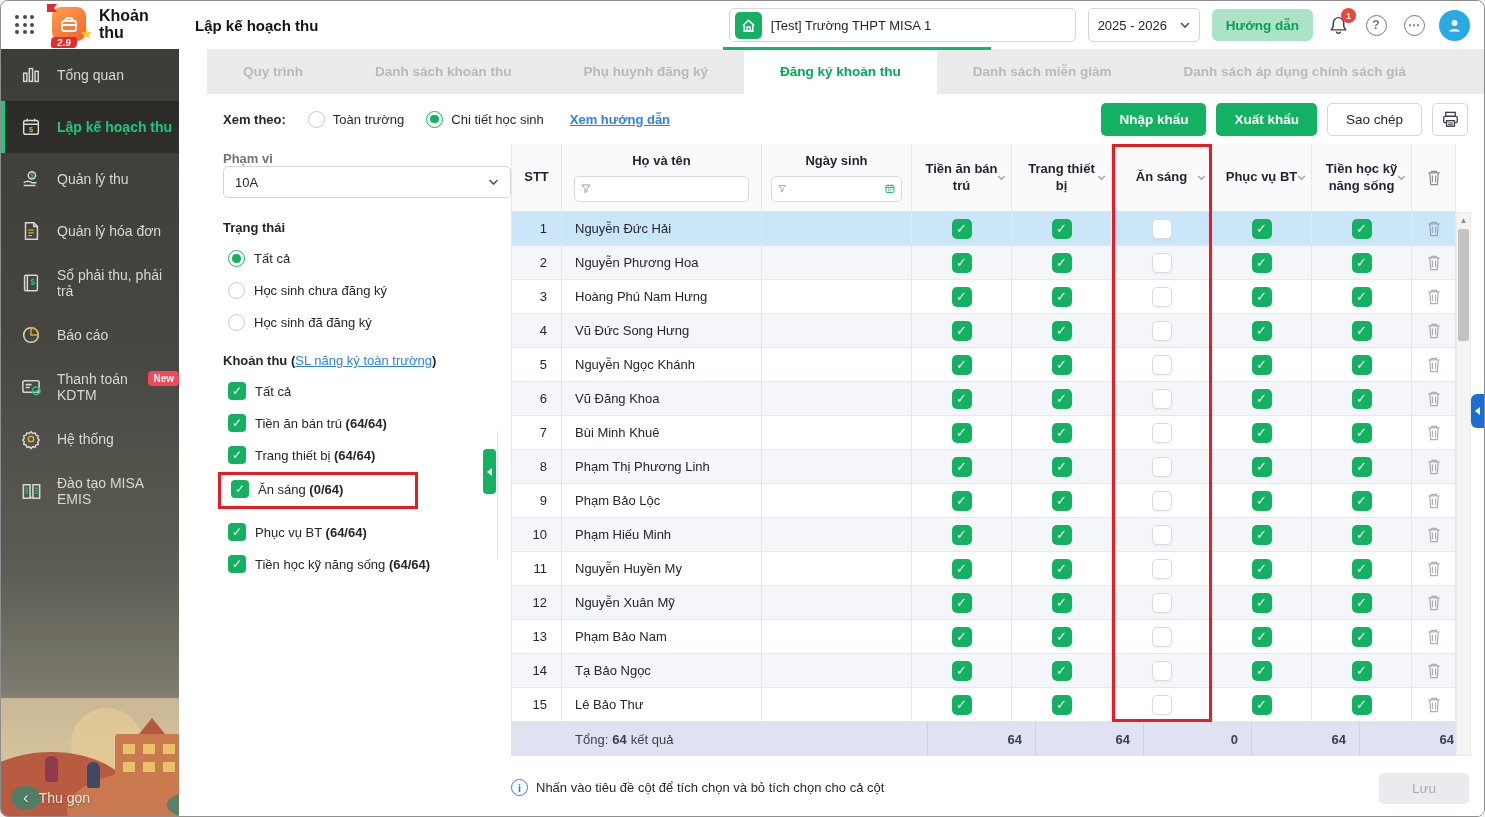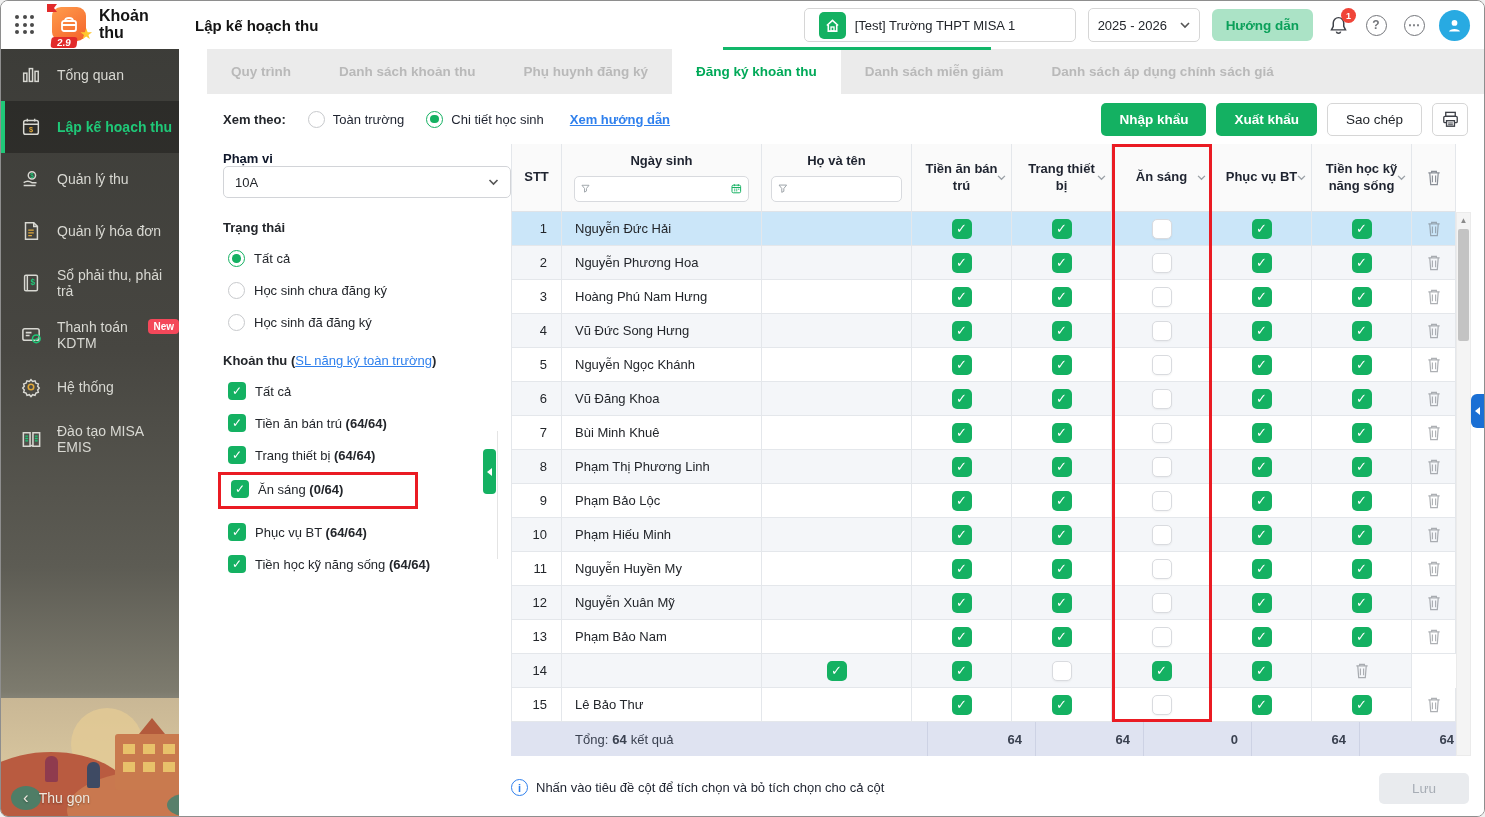--- a/index.html
+++ b/index.html
@@ -15,21 +15,21 @@
   .logo-sq { position:absolute; left:3px; top:2px; width:34px; height:34px; border-radius:9px;
              background:linear-gradient(145deg,#ff9d4d,#f4622a); }
   .logo-sq svg { position:absolute; left:7px; top:7px; }
   .logo-flag { position:absolute; left:-2px; top:-1px; width:10px; height:8px; background:#e22b2b; clip-path:polygon(0 0,100% 0,70% 50%,100% 100%,0 100%); }
   .logo-star { position:absolute; right:-4px; bottom:2px; color:#ffc72e; font-size:15px; }
   .logo-ver { position:absolute; left:2px; bottom:-3px; background:#e22b2b; color:#fff; font-weight:bold;
               font-size:10px; padding:0 6px; border-radius:3px; transform:skewX(-6deg); }
   .app-name { margin-left:10px; font-weight:bold; font-size:16px; line-height:1.05; color:#141414; width:60px; }
   .page-title { margin-left:36px; font-weight:bold; font-size:15px; color:#141414; }
   .topbar-right { margin-left:auto; display:flex; align-items:center; gap:12px; padding-right:14px; }
-  .school-box { display:flex; align-items:center; width:272px; height:34px; border:1px solid #d6d6d6; border-radius:5px; padding:14px; cursor:pointer; }
+  .school-box { display:flex; align-items:center; width:347px; height:34px; border:1px solid #d6d6d6; border-radius:5px; padding:5px; cursor:pointer; }
   .home-badge { width:27px; height:27px; border-radius:5px; background:#14b162; display:flex; align-items:center; justify-content:center; }
   .school-box span { margin-left:9px; color:#23262b; }
   .year-select { display:flex; align-items:center; justify-content:space-between; width:112px; height:34px; border:1px solid #d6d6d6; border-radius:5px; padding:0 9px; cursor:pointer; color:#23262b; }
   .guide-btn { height:32px; padding:0 14px; border:none; border-radius:6px; background:#abe3c6; color:#0ba05a; font-weight:bold; font-size:13.5px; cursor:pointer; }
   .iconbtn { position:relative; width:26px; height:26px; display:flex; align-items:center; justify-content:center; cursor:pointer; }
   .badge { position:absolute; top:-4px; right:-5px; min-width:15px; height:15px; border-radius:8px; background:#f04438; color:#fff;
            font-size:9px; font-weight:bold; display:flex; align-items:center; justify-content:center; padding:0 3px; }
   .ring { width:21px; height:21px; border:1.6px solid #73757a; border-radius:50%; color:#73757a; font-weight:bold; font-size:12px;
           display:flex; align-items:center; justify-content:center; }
   .avatar { width:31px; height:31px; border-radius:50%; background:#28aae2; display:flex; align-items:center; justify-content:center; }
@@ -55,38 +55,38 @@
   .illus .tree { position:absolute; left:10px; bottom:6px; width:30px; height:24px; border-radius:50%; background:#4f7d66; }
   .illus .tree2 { position:absolute; right:4px; bottom:0; width:36px; height:22px; border-radius:50%; background:#58806b; }
   .illus .kid { position:absolute; bottom:34px; width:13px; height:26px; border-radius:6px 6px 2px 2px; }
   .collapse { position:absolute; left:0; bottom:8px; width:206px; display:flex; align-items:center; gap:10px; padding-left:22px;
               color:#efe9df; font-size:14px; cursor:pointer; text-shadow:0 1px 2px rgba(0,0,0,.35); }
   .collapse b { font-size:17px; font-weight:normal; }
 
   
   .main { position:absolute; left:206px; top:48px; right:0; bottom:0; background:#fff; }
   .tabbar { display:flex; height:45px; background:#ebebeb; }
-  .tab { display:flex; align-items:center; padding:0 24px; color:#b9b9b9; font-weight:bold; font-size:13.5px; cursor:pointer; }
+  .tab { display:flex; align-items:center; padding:0 36px; color:#b9b9b9; font-weight:bold; font-size:13.5px; cursor:pointer; }
   .tab.active { background:#fff; color:#00a958; }
 
   .toolbar { display:flex; align-items:center; height:50px; padding:0 16px; }
   .tb-label { font-weight:bold; color:#23262b; }
   .radio-row { display:flex; align-items:center; gap:8px; margin-left:22px; cursor:pointer; }
   .radio { width:17px; height:17px; border-radius:50%; border:1.6px solid #c7c9cc; background:#fff; position:relative; }
   .radio.sel { border-color:#14b162; }
   .radio.sel::after { content:""; position:absolute; left:3px; top:3px; width:8.5px; height:8.5px; border-radius:50%; background:#14b162; }
   .link { color:#2f80ed; text-decoration:underline; cursor:pointer; margin-left:26px; font-weight:bold; }
   .toolbar-right { margin-left:auto; display:flex; align-items:center; gap:10px; }
   .btn-green { height:33px; padding:0 18px; background:#14b162; border:none; border-radius:5px; color:#fff; font-weight:bold; font-size:13.5px; cursor:pointer; }
   .btn-white { height:33px; padding:0 18px; background:#fff; border:1px solid #d6d6d6; border-radius:5px; color:#23262b; font-size:13.5px; cursor:pointer; }
   .btn-icon { width:36px; height:33px; background:#fff; border:1px solid #d6d6d6; border-radius:5px; display:flex; align-items:center; justify-content:center; cursor:pointer; }
 
   
   .filterpanel { position:absolute; left:16px; top:98px; width:288px; }
-  .f-label { font-weight:bold; color:#0f172a; margin-top:4px; }
+  .f-label { font-weight:bold; color:#737373; margin-top:4px; }
   .f-select { height:32px; border:1px solid #d2d4d8; border-radius:5px; display:flex; align-items:center;
               justify-content:space-between; padding:0 11px; cursor:pointer; color:#23262b; }
   .sect { margin-top:22px; font-weight:bold; color:#23262b; }
   .f-radio { display:flex; align-items:center; gap:9px; margin-top:15px; margin-left:5px; cursor:pointer; color:#23262b; }
   .f-check { display:flex; align-items:center; gap:9px; margin-top:14px; margin-left:5px; cursor:pointer; color:#23262b; }
   .cb { width:18px; height:18px; border-radius:4px; background:#14b162; color:#fff; font-size:12px; display:flex; align-items:center; justify-content:center; flex:0 0 18px; }
   .f-check b, .f-label b { font-weight:bold; }
   .red-wrap { border:3px solid #ea1b23; padding:5px 9px 8px 7px; margin-left:-5px; margin-top:8px; width:200px; }
   .red-wrap .f-check { margin-top:0; margin-left:3px; }
   .panel-handle { position:absolute; left:276px; top:400px; width:13px; height:45px; background:#14b162; border-radius:4px; cursor:pointer;
@@ -255,20 +255,29 @@
             <svg width="22" height="22" viewBox="0 0 24 24">
               <rect x="5" y="3.5" width="14" height="17" rx="1.5" stroke="#d8d8d2" stroke-width="1.6" fill="none"></rect>
               <path d="M8 3.5v17" stroke="#d8d8d2" stroke-width="1.6" fill="none"></path>
               <text x="14" y="14.5" font-size="9" fill="#1fc878" text-anchor="middle" font-weight="bold">$</text>
             </svg>
           </span>
                <span>Sổ phải thu, phải trả</span>
         </div>
         <div class="side-item">
           <span class="side-icon">
+            <svg width="22" height="22" viewBox="0 0 24 24">
+              <circle cx="12" cy="12" r="8" stroke="#d8d8d2" stroke-width="1.6" fill="none"></circle>
+              <path d="M12 4a8 8 0 0 1 8 8h-8z" fill="none" stroke="#e0a93c" stroke-width="1.6"></path>
+            </svg>
+          </span>
+               <span>Báo cáo</span>
+        </div>
+        <div class="side-item">
+          <span class="side-icon">
             <svg width="23" height="23" viewBox="0 0 24 24">
               <rect x="3" y="5" width="17" height="12" rx="2" stroke="#d8d8d2" stroke-width="1.6" fill="none"></rect>
               <path d="M6 9h6M6 12h4" stroke="#d8d8d2" stroke-width="1.6" fill="none"></path>
               <circle cx="17" cy="15.5" r="4" fill="none" stroke="#1fc878" stroke-width="1.6"></circle>
               <path d="M15.3 15.5l1.2 1.2 2-2.2" fill="none" stroke="#1fc878" stroke-width="1.4"></path>
             </svg>
           </span>
                <span>Thanh toán KDTM</span>
           <span class="new-badge">New</span>
         </div>
@@ -408,43 +417,43 @@
     </div>
     <div class="panel-divider"></div>
     <div class="panel-handle"></div>
 
     <div class="tablewrap">
       <div class="tgrid">
         <div class="th">
             <span>STT</span>
           </div>
         <div class="th">
+          <span>Họ và tên</span>
+          <div class="filter-box">
+            <svg width="11" height="11" viewBox="0 0 14 14">
+                <path d="M1.5 2h11L8.5 7v4l-3 1.6V7z" fill="none" stroke="#9aa0a6" stroke-width="1.4"></path>
+              </svg>
+            <input style="">
+          </div>
+        </div>
+        <div class="th">
           <span>Ngày sinh</span>
           <div class="filter-box">
             <svg width="11" height="11" viewBox="0 0 14 14">
                 <path d="M1.5 2h11L8.5 7v4l-3 1.6V7z" fill="none" stroke="#9aa0a6" stroke-width="1.4"></path>
               </svg>
             <input style="">
             <svg width="13" height="13" viewBox="0 0 16 16">
                 <rect x="1.5" y="3" width="13" height="11.5" rx="2" fill="none" stroke="#14b162" stroke-width="1.5"></rect>
                 <path d="M1.5 6.5h13" stroke="#14b162" stroke-width="1.5"></path>
                 <path d="M5 1.5v3M11 1.5v3" stroke="#14b162" stroke-width="1.5"></path>
                 <path d="M4.5 9h2M7.5 9h2M10.5 9h2M4.5 11.5h2M7.5 11.5h2" stroke="#14b162" stroke-width="1.3"></path>
               </svg>
           </div>
         </div>
-        <div class="th">
-          <span>Họ và tên</span>
-          <div class="filter-box">
-            <svg width="11" height="11" viewBox="0 0 14 14">
-                <path d="M1.5 2h11L8.5 7v4l-3 1.6V7z" fill="none" stroke="#9aa0a6" stroke-width="1.4"></path>
-              </svg>
-            <input style="">
-          </div>
-        </div>
 
       <div class="th">
             <span style="max-width:78px">Tiền ăn bán trú</span>
             <svg class="caret" width="9" height="6" viewBox="0 0 10 7">
               <path d="M1 1l4 4 4-4" fill="none" stroke="#9aa0a6" stroke-width="1.5"></path>
             </svg>
           </div>
           <div class="th">
             <span style="max-width:78px">Trang thiết bị</span>
             <svg class="caret" width="9" height="6" viewBox="0 0 10 7">
@@ -810,20 +819,21 @@
             </div>
             <div class="cc">
               <svg class="trash" width="16" height="17" viewBox="0 0 16 18">
                 <path d="M2 4h12M5.5 4V2.5h5V4M3.5 4l1 12.5h7l1-12.5" fill="none" stroke="#6b7077" stroke-width="1.3"></path>
                 <path d="M6.3 7v7M9.7 7v7" stroke="#6b7077" stroke-width="1.2"></path>
               </svg>
             </div>
           </div>
           <div class="trow alt">
             <div>14</div>
+             <div class="name">Tạ Bảo Ngọc</div>
              <div></div>
             <div class="cc">
               <span class="tcb">✓</span>
             </div>
             <div class="cc">
               <span class="tcb">✓</span>
             </div>
             <div class="cc">
               <span class="tcb off"></span>
             </div>

